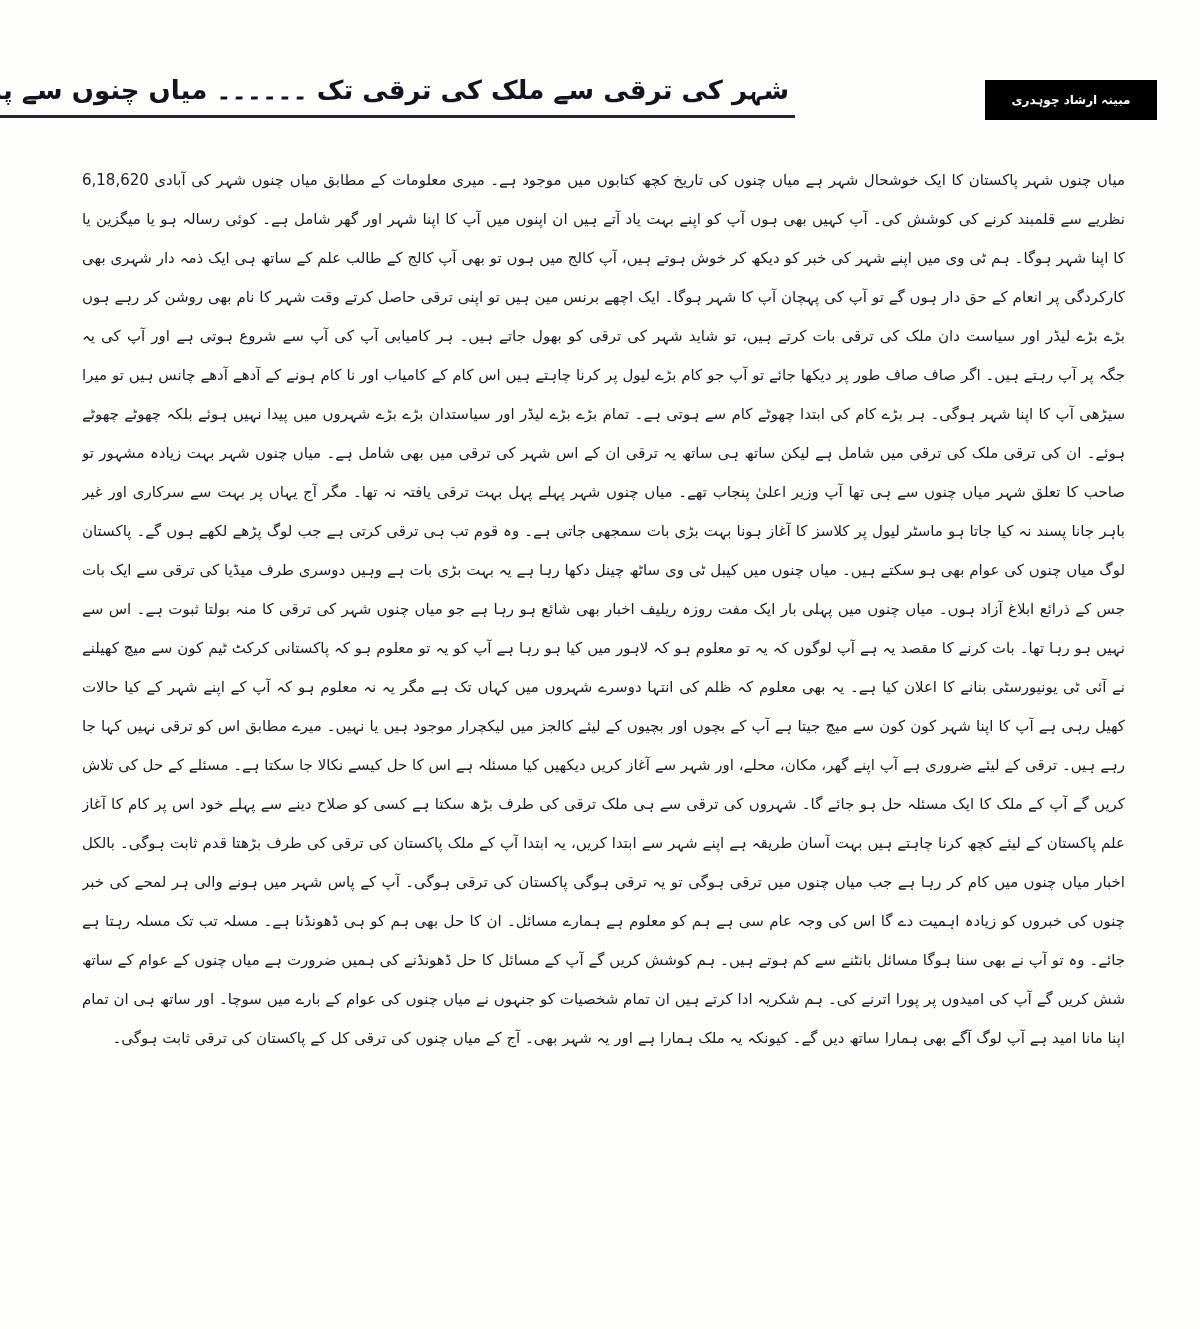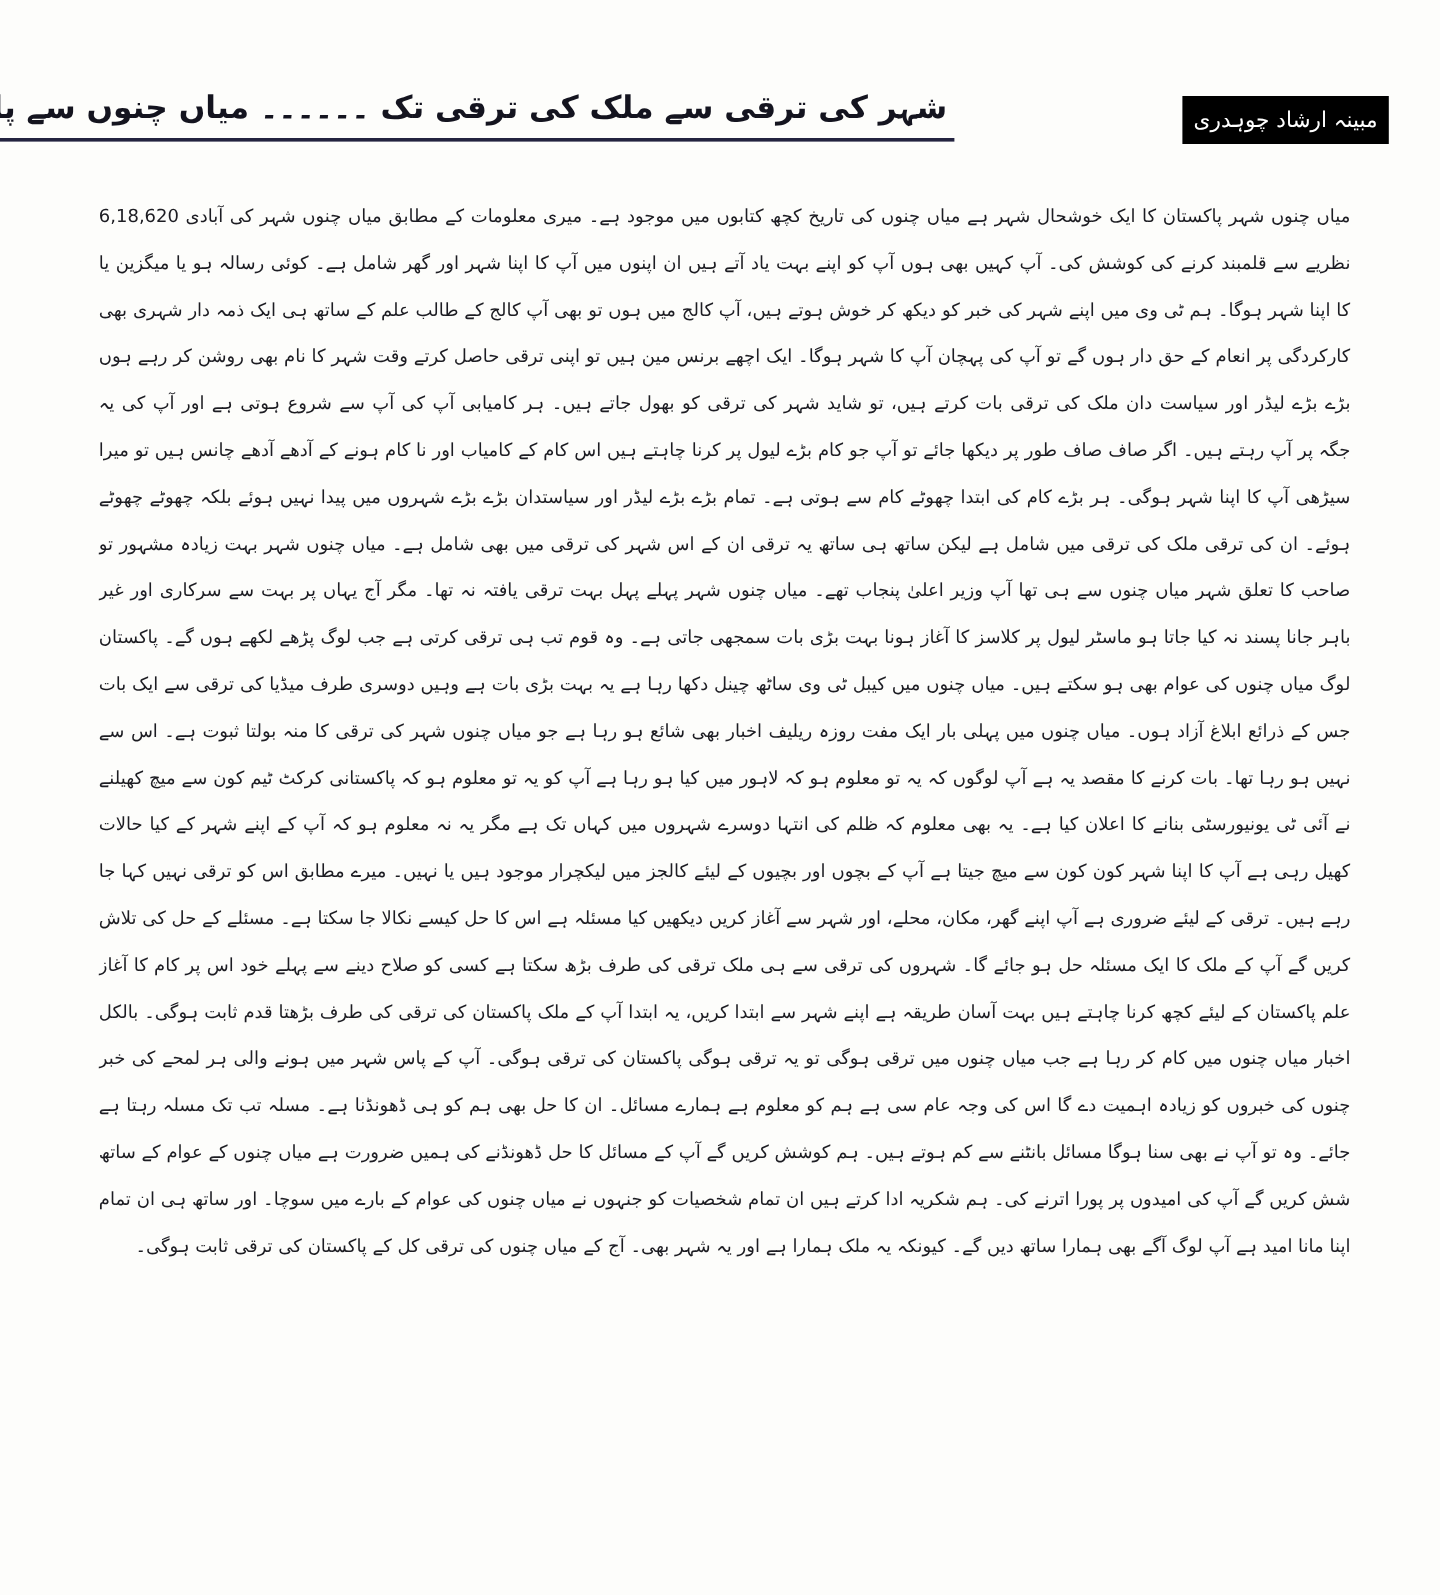--- a/index.html
+++ b/index.html
@@ -41,22 +41,22 @@
     position: absolute;
     top: 80px;
     left: 985px;
     width: 172px;
     height: 40px;
     background: #000000;
     color: #ffffff;
     display: flex;
     align-items: center;
     justify-content: center;
-    font-size: 18px;
-    font-weight: normal;
+    font-size: 12px;
+    font-weight: bold;
     direction: rtl;
   }
   
   .article-body {
     position: absolute;
     top: 161px;
     left: 82px;
     width: 1043px;
     direction: rtl;
     font-size: 15px;

